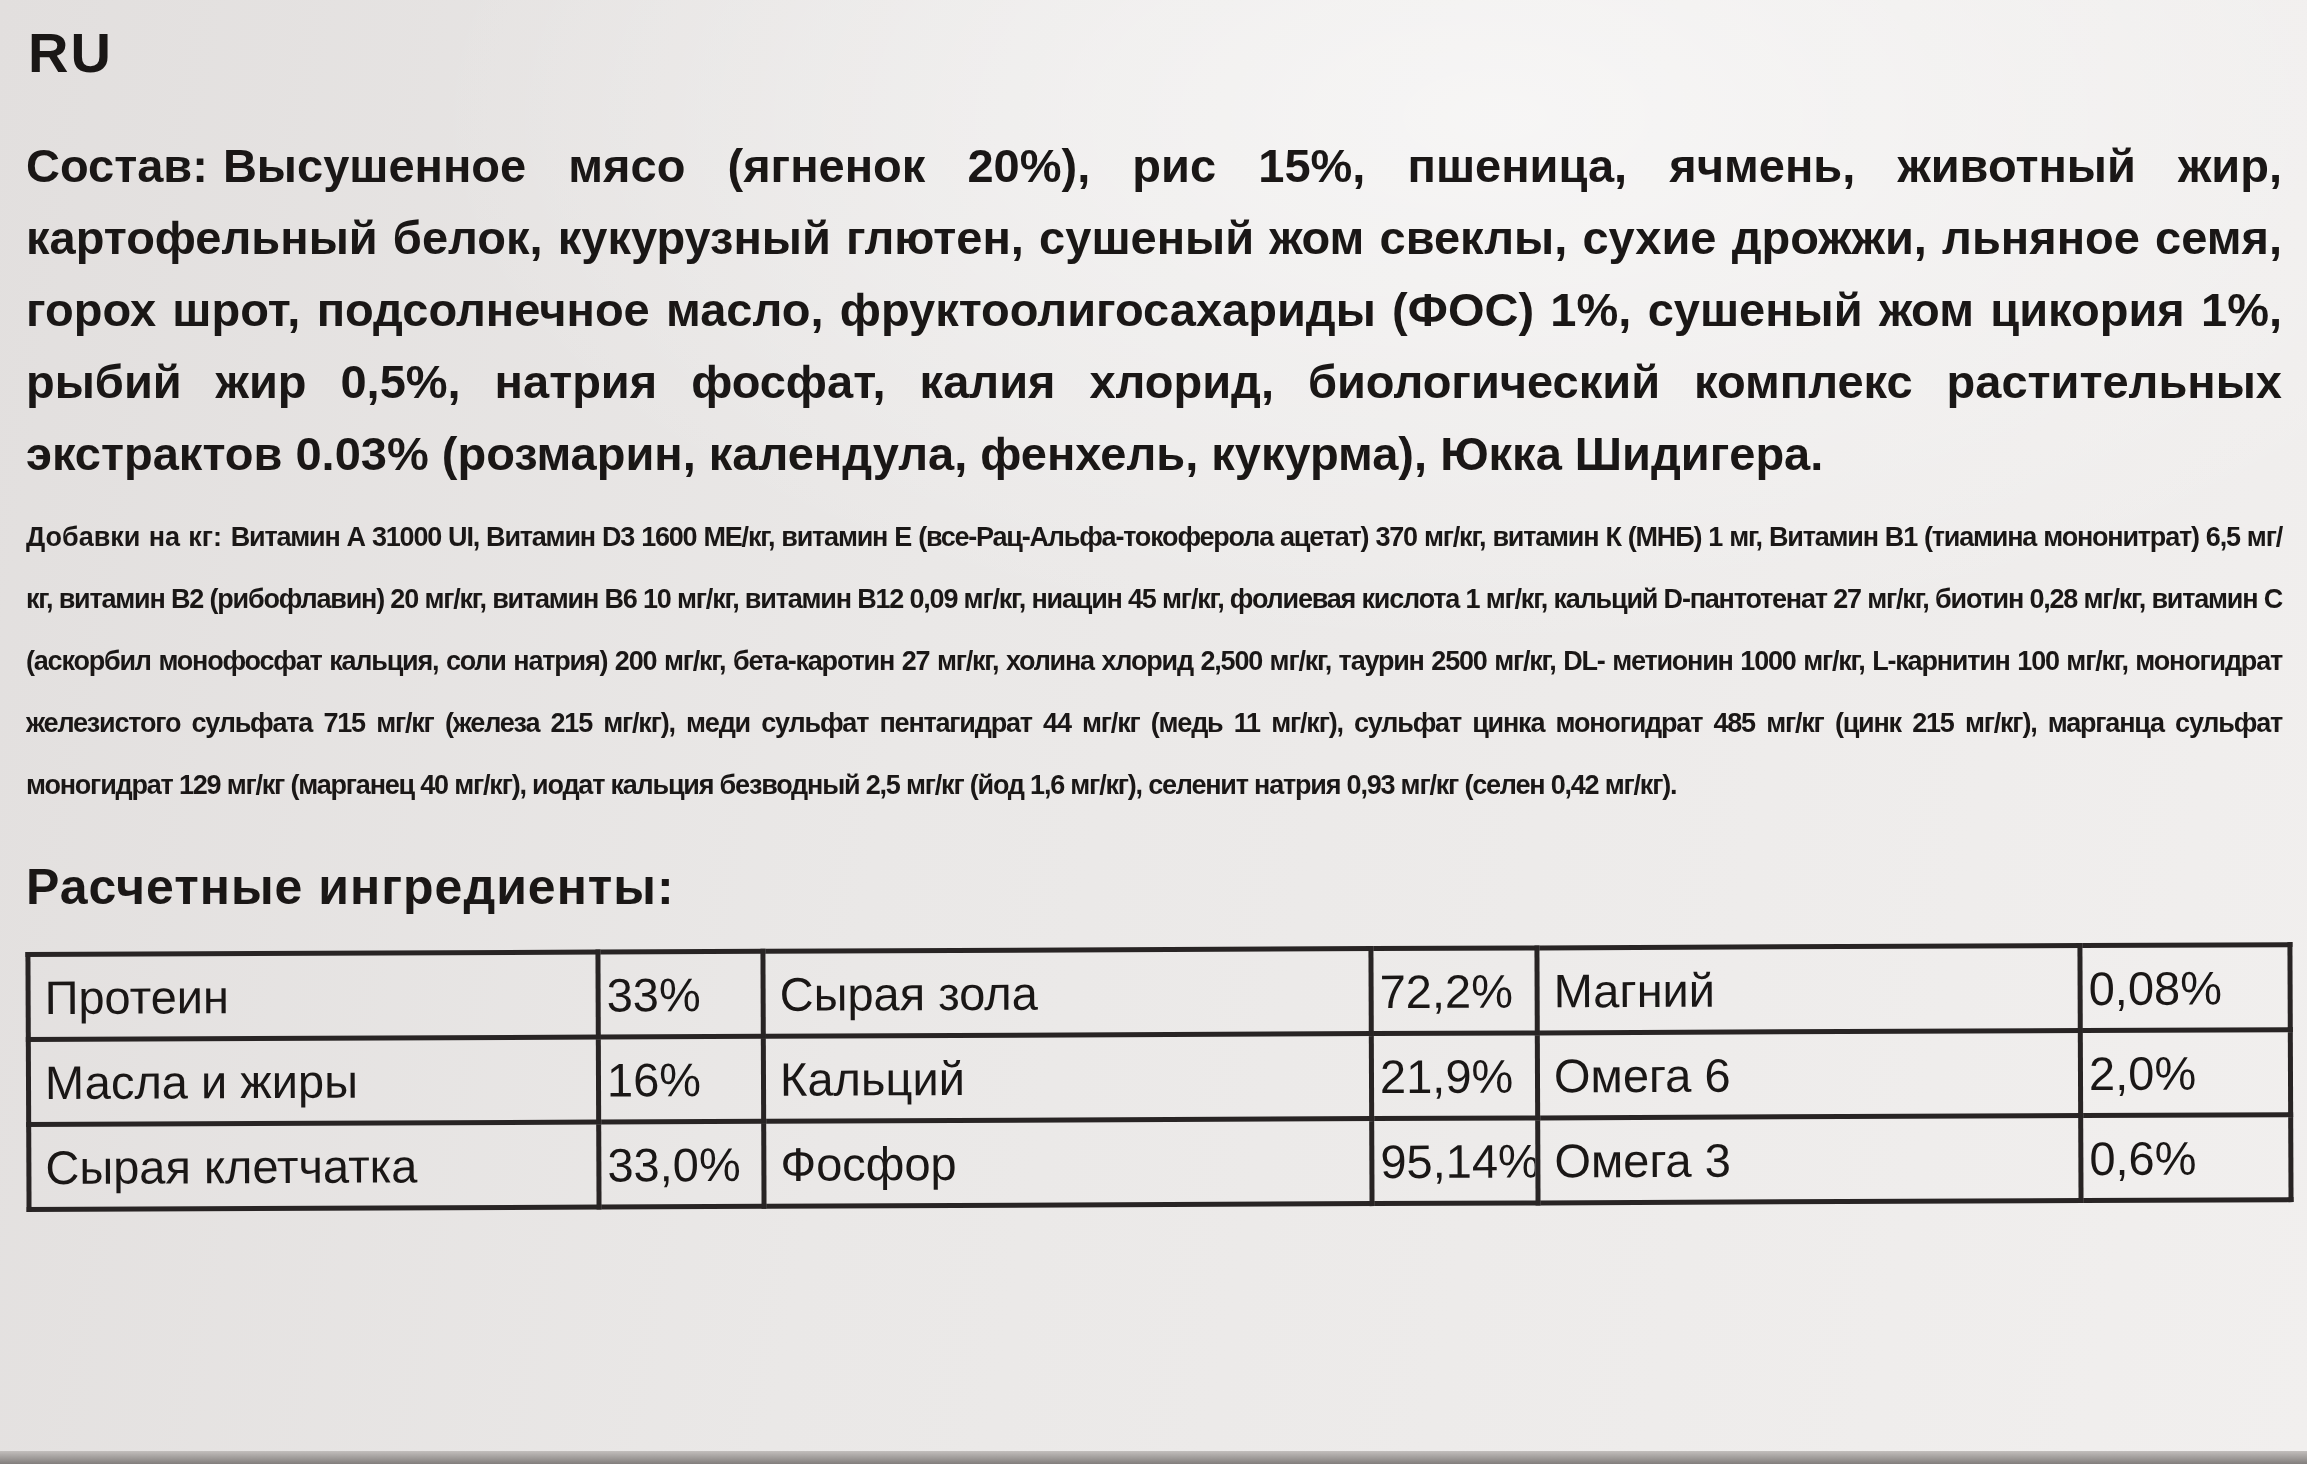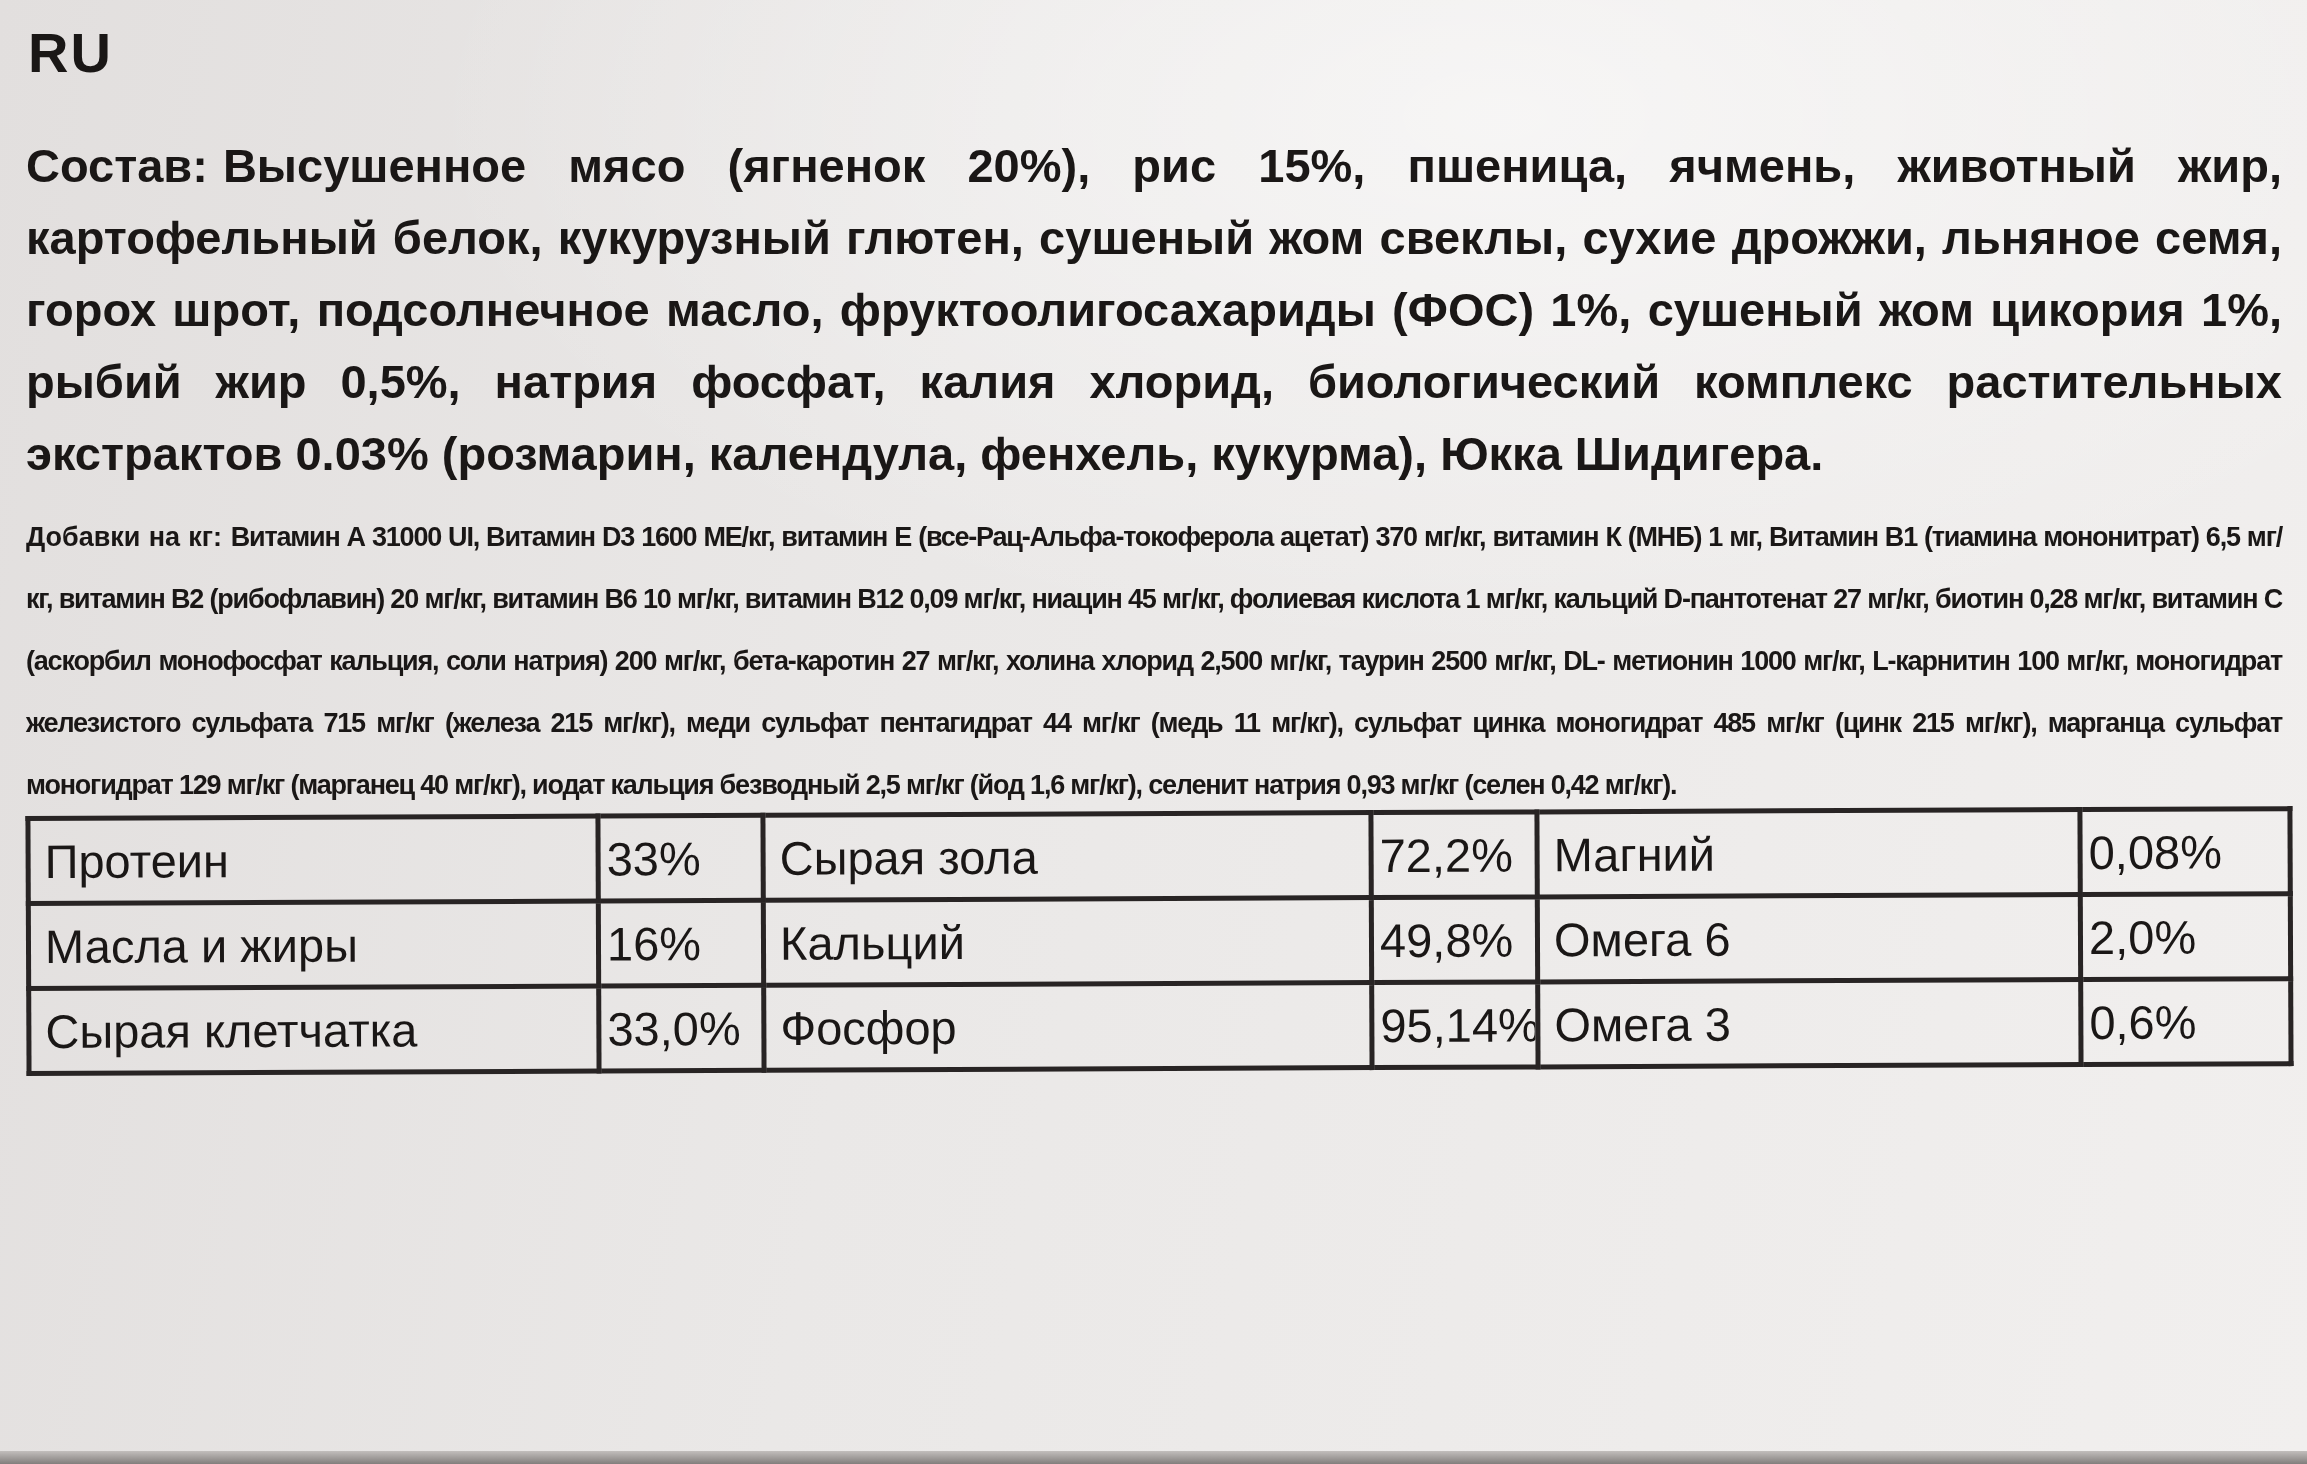--- a/index.html
+++ b/index.html
@@ -92,20 +92,21 @@
 <body>
 
 <div class="content">
 
   <div class="lang">RU</div>
 
   <p class="block composition"><span class="lead">Состав:</span><span>Высушенное мясо (ягненок 20%), рис 15%, пшеница, ячмень, животный жир, картофельный белок, кукурузный глютен, сушеный жом свеклы, сухие дрожжи, льняное семя, горох шрот, подсолнечное масло, фруктоолигосахариды (ФОС) 1%, сушеный жом цикория 1%, рыбий жир 0,5%, натрия фосфат, калия хлорид, биологический комплекс растительных экстрактов 0.03% (розмарин, календула, фенхель, кукурма), Юкка Шидигера.</span></p>
 
   <p class="block additives"><span class="lead">Добавки на кг:</span><span>Витамин А 31000 UI, Витамин D3 1600 МЕ/кг, витамин Е (все-Рац-Альфа-токоферола ацетат) 370 мг/кг, витамин К (МНБ) 1 мг, Витамин В1 (тиамина мононитрат) 6,5 мг/кг, витамин В2 (рибофлавин) 20 мг/кг, витамин В6 10 мг/кг, витамин В12 0,09 мг/кг, ниацин 45 мг/кг, фолиевая кислота 1 мг/кг, кальций D-пантотенат 27 мг/кг, биотин 0,28 мг/кг, витамин С (аскорбил монофосфат кальция, соли натрия) 200 мг/кг, бета-каротин 27 мг/кг, холина хлорид 2,500 мг/кг, таурин 2500 мг/кг, DL- метионин 1000 мг/кг, L-карнитин 100 мг/кг, моногидрат железистого сульфата 715 мг/кг (железа 215 мг/кг), меди сульфат пентагидрат 44 мг/кг (медь 11 мг/кг), сульфат цинка моногидрат 485 мг/кг (цинк 215 мг/кг), марганца сульфат моногидрат 129 мг/кг (марганец 40 мг/кг), иодат кальция безводный 2,5 мг/кг (йод 1,6 мг/кг), селенит натрия 0,93 мг/кг (селен 0,42 мг/кг).</span></p>
 
+  <div class="analysis-heading">Расчетные ингредиенты:</div>
 
   <table class="analysis">
     <colgroup>
       <col style="width:570px">
         <col style="width:165px">
       <col style="width:608px">
         <col style="width:166px">
       <col style="width:543px">
         <col style="width:210px">
     </colgroup>
@@ -115,21 +116,21 @@
         <td class="v-cell">33%</td>
         <td class="n-cell">Сырая зола</td>
         <td class="v-cell">72,2%</td>
         <td class="n-cell">Магний</td>
         <td class="v-cell">0,08%</td>
       </tr>
       <tr>
         <td class="n-cell">Масла и жиры</td>
         <td class="v-cell">16%</td>
         <td class="n-cell">Кальций</td>
-        <td class="v-cell">49,8%</td>
+        <td class="v-cell">21,9%</td>
         <td class="n-cell">Омега 6</td>
         <td class="v-cell">2,0%</td>
       </tr>
       <tr>
         <td class="n-cell">Сырая клетчатка</td>
         <td class="v-cell">33,0%</td>
         <td class="n-cell">Фосфор</td>
         <td class="v-cell">95,14%</td>
         <td class="n-cell">Омега 3</td>
         <td class="v-cell">0,6%</td>

